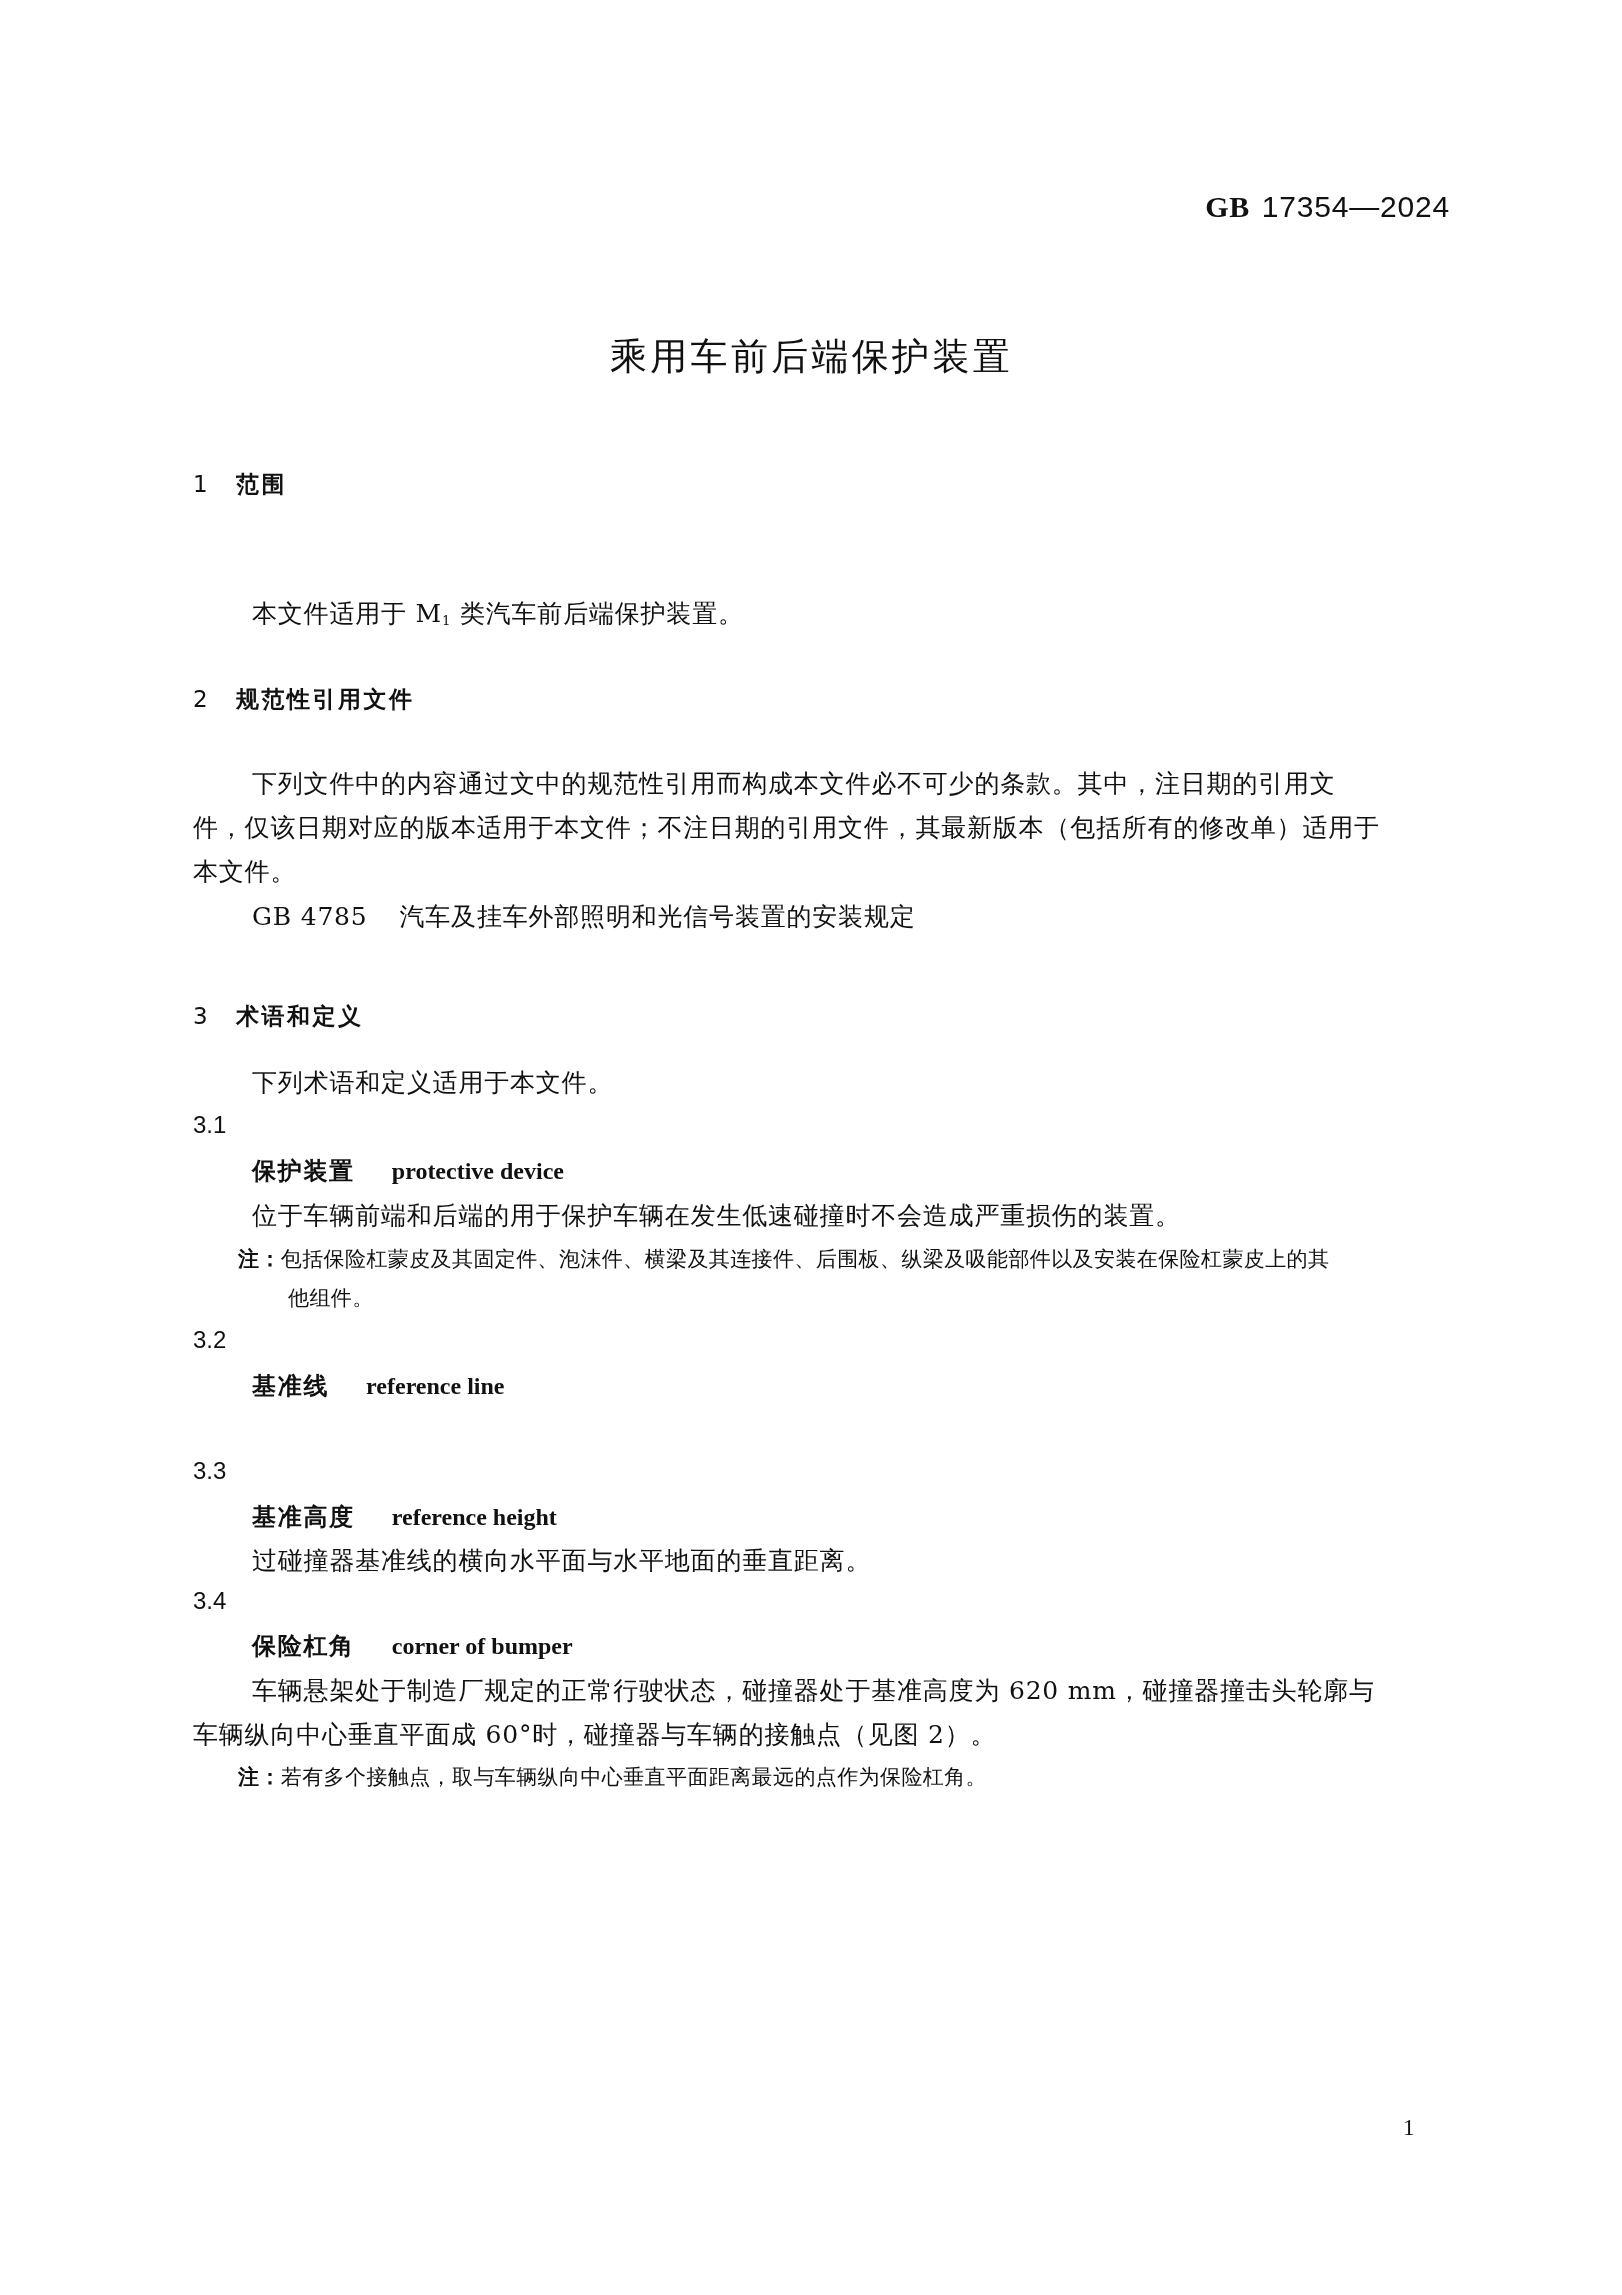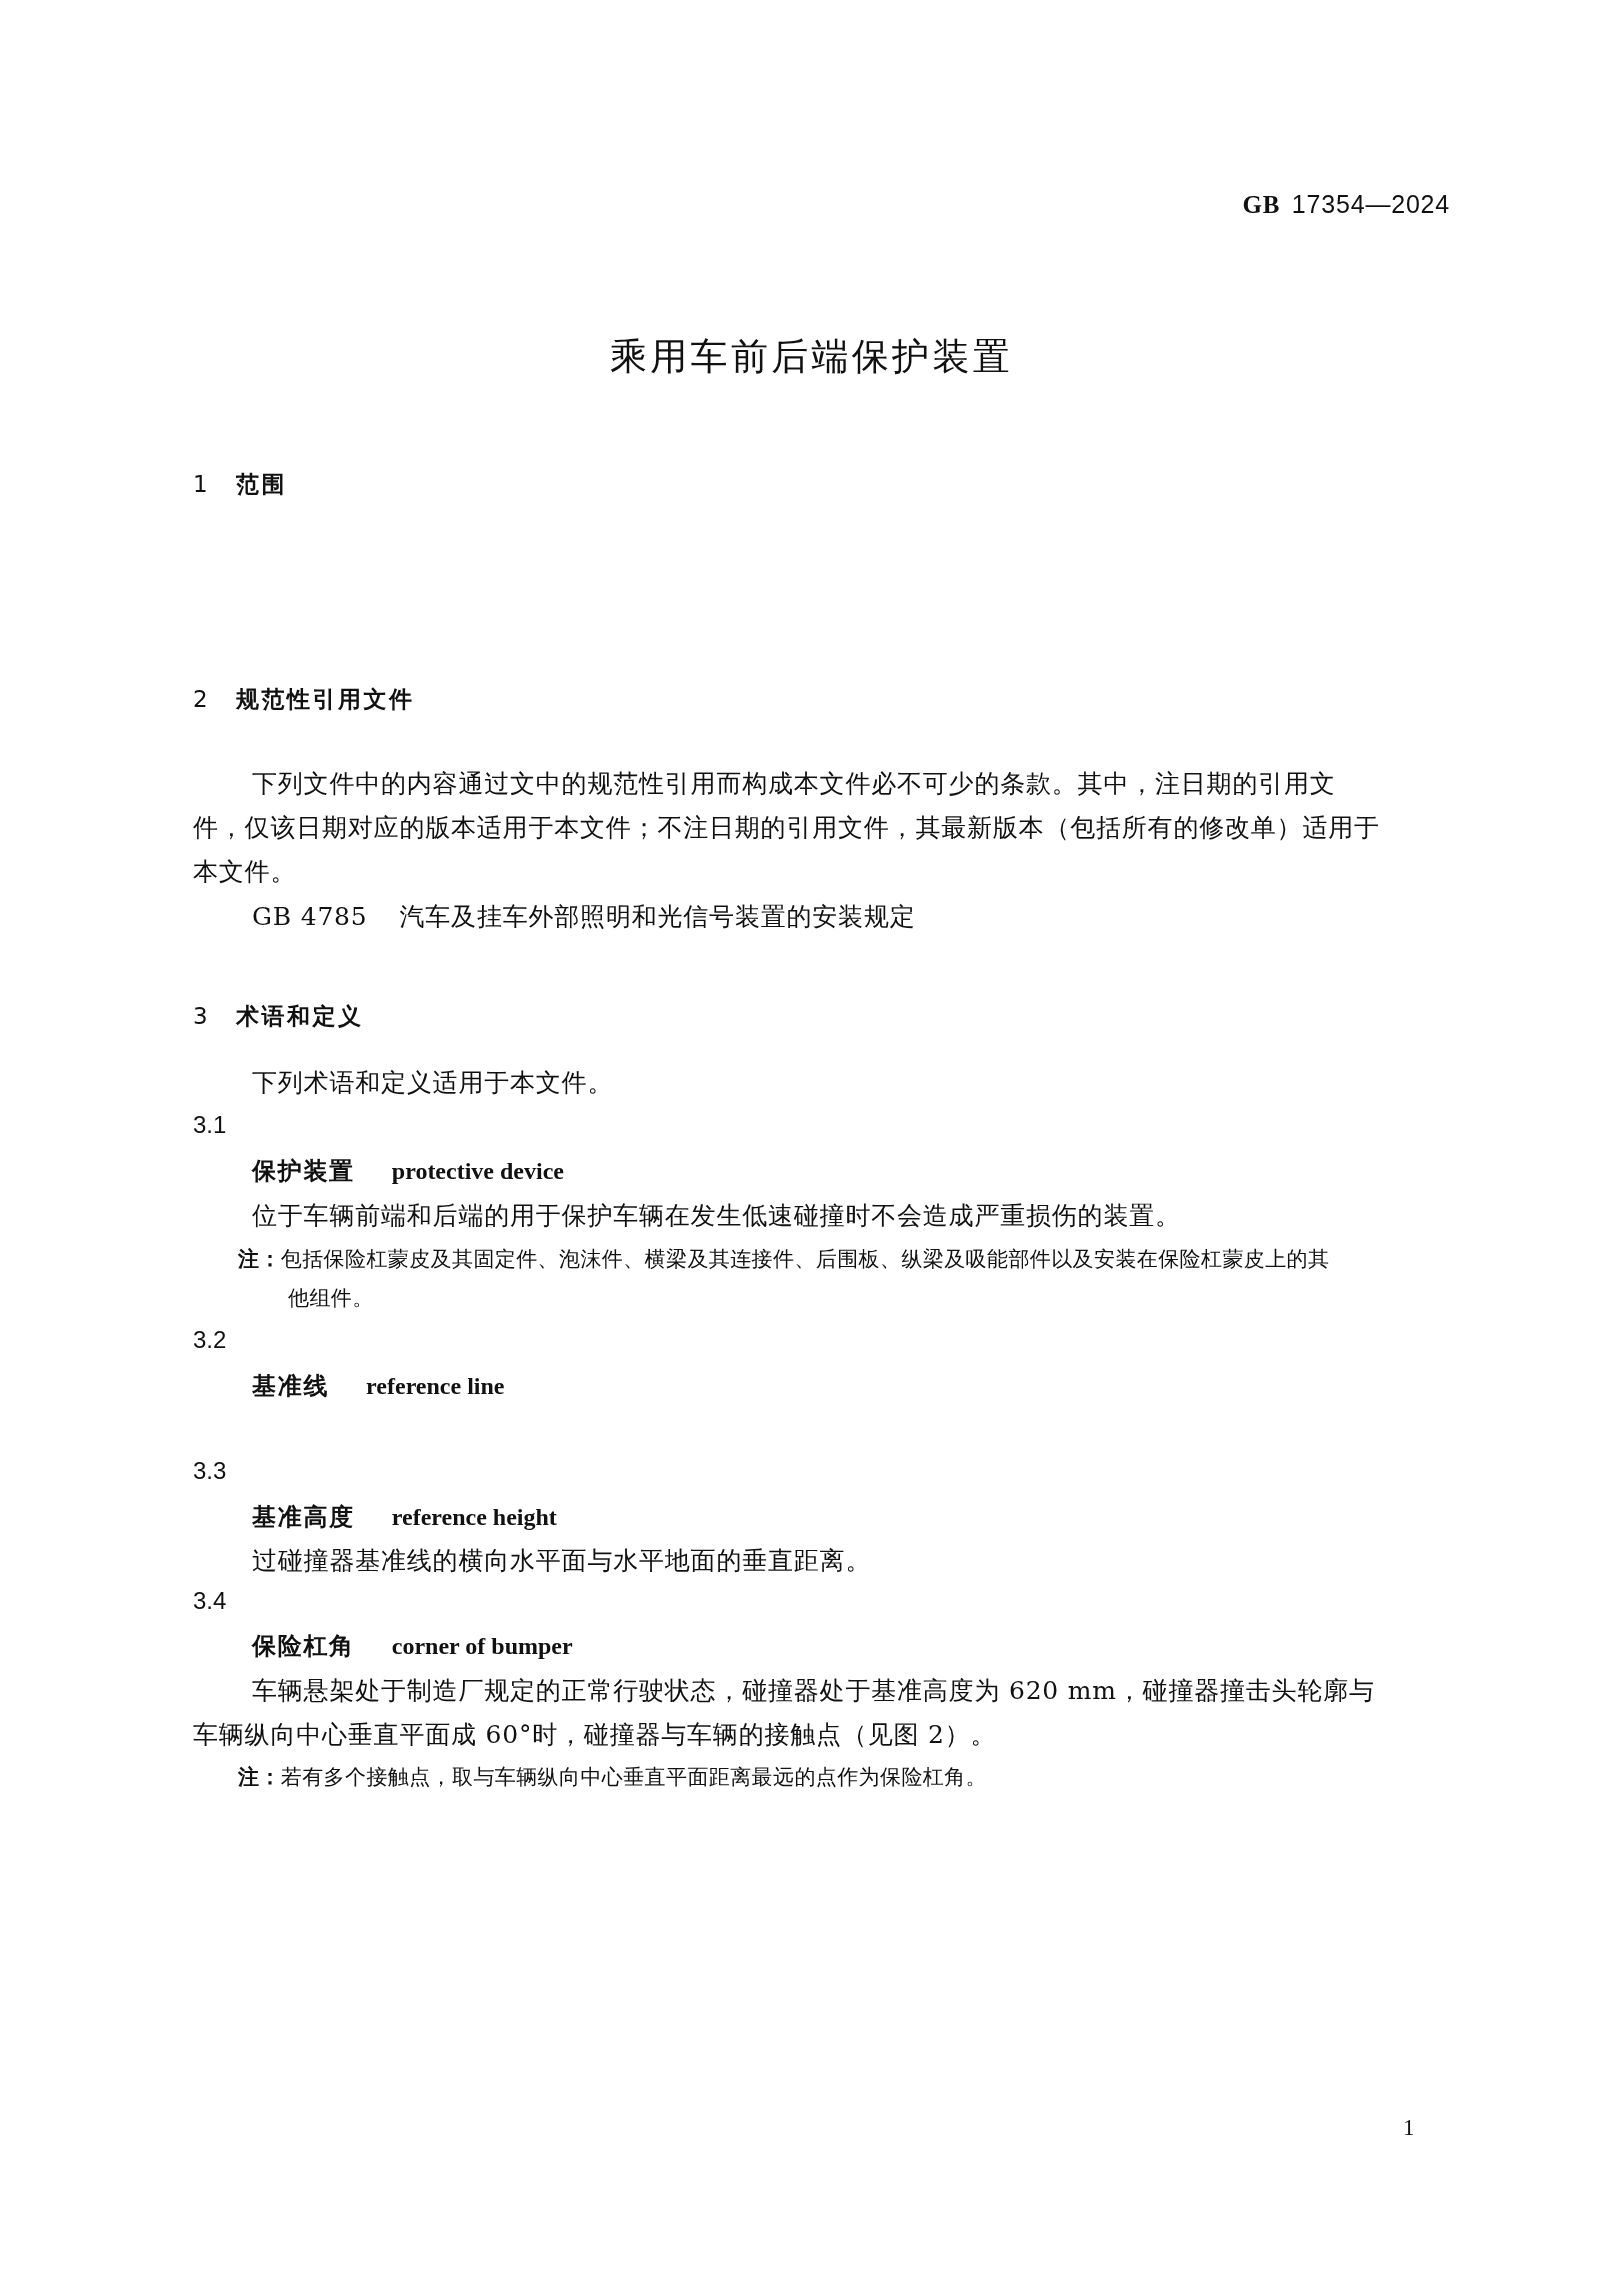--- a/index.html
+++ b/index.html
@@ -1,20 +1,20 @@
 <!DOCTYPE html>
 <html style="font-size:13.3px"><head>
 <meta charset="utf-8">
 <style>
   html, body { margin: 0; padding: 0; background: #ffffff; }
   body { width: 1623px; height: 2295px; position: relative; overflow: hidden; color: #111; }
   .page { position: absolute; left: 0; top: 0; width: 1623px; height: 2295px; background: #fff; }
   .abs { position: absolute; white-space: nowrap; }
 
-  .std-code { right: 173px; top: 190px; font-size: 25px; letter-spacing: 0.8px; }
+  .std-code { right: 173px; top: 190px; font-size: 30px; letter-spacing: 0.8px; }
   .std-code .gb { font-family: "Liberation Serif", serif; font-weight: bold; margin-right: 11.7px; }
   .std-code .num { font-family: "Liberation Sans", sans-serif; }
 
   .doc-title { left: 0; width: 1623px; top: 332px; text-align: center; font-family: "DejaVu Sans", sans-serif; font-size: 37px; letter-spacing: 3.3px; }
 
   .h1 { left: 193px; font-family: "DejaVu Sans", sans-serif; font-size: 23px; font-weight: bold; }
   .h1 .no { display: inline-block; width: 43px; font-weight: normal; }
   .h1 .lbl { letter-spacing: 2.5px; }
 
   .p { font-family: "DejaVu Serif", serif; font-size: 25px; letter-spacing: 0.8px; }
@@ -37,20 +37,23 @@
 <div class="page">
 
   <div class="abs std-code">
     <span class="gb">GB</span><span class="num">17354—2024</span>
   </div>
 
   <div class="abs doc-title">乘用车前后端保护装置</div>
 
   <div class="abs h1" style="top:469px;">
     <span class="no">1</span><span class="lbl">范围</span>
+  </div>
+  <div class="abs p p-ind" style="top:597px;">
+    <span>本文件适用于 M</span><sub>1</sub><span> 类汽车前后端保护装置。</span>
   </div>
 
   <div class="abs h1" style="top:684px;">
     <span class="no">2</span><span class="lbl">规范性引用文件</span>
   </div>
   <div class="abs p p-ind" style="top:767px;">下列文件中的内容通过文中的规范性引用而构成本文件必不可少的条款。其中，注日期的引用文</div>
   <div class="abs p p-left" style="top:811px;">件，仅该日期对应的版本适用于本文件；不注日期的引用文件，其最新版本（包括所有的修改单）适用于</div>
   <div class="abs p p-left" style="top:855px;">本文件。</div>
   <div class="abs p p-ind" style="top:900px;">
     <span style="margin-right:32px;">GB 4785</span><span>汽车及挂车外部照明和光信号装置的安装规定</span>

